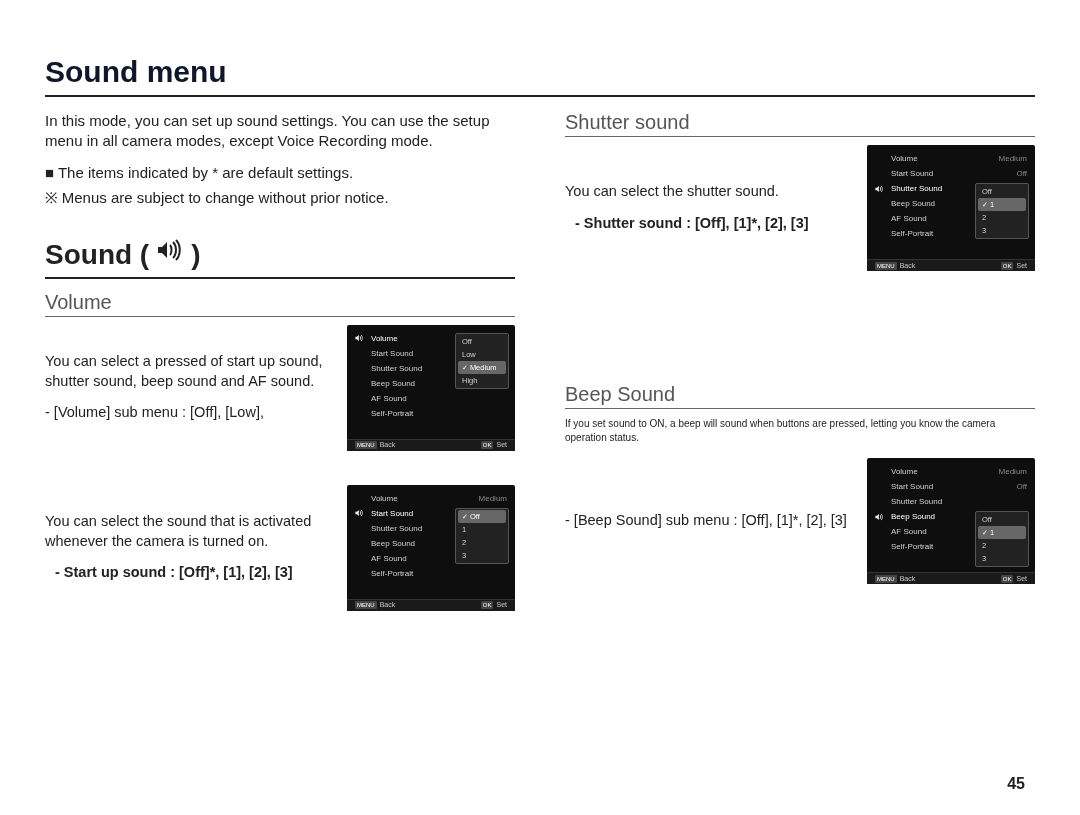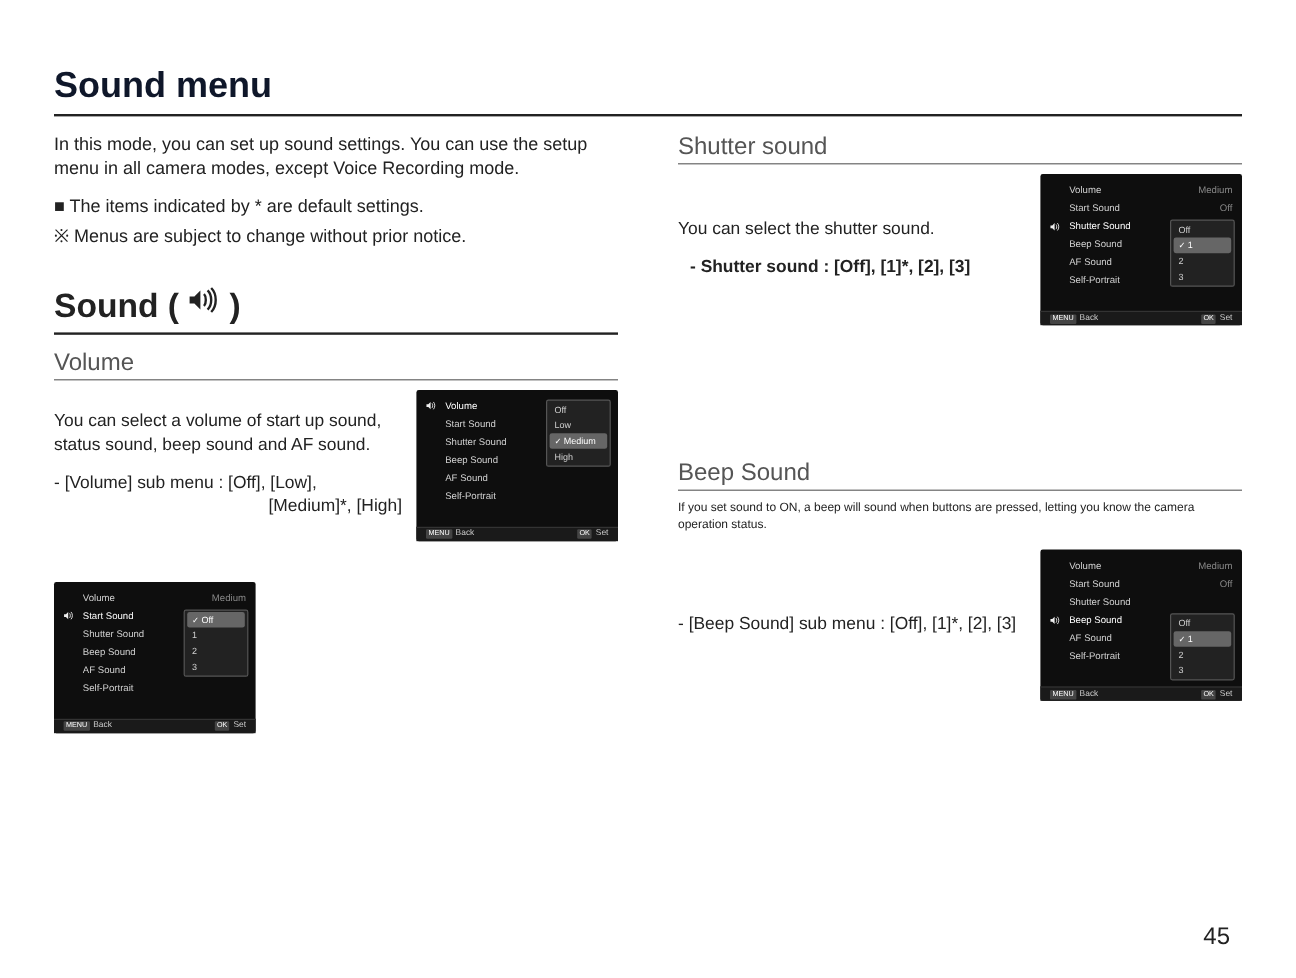--- a/index.html
+++ b/index.html
@@ -133,22 +133,22 @@
     margin-right: 3px;
     font-size: 6px;
     line-height: 8px;
   }
   .hl { color: #fff; }
 
   .page-number {
     position: absolute;
     right: 55px;
     bottom: 22px;
-    font-weight: normal;
-    font-size: 20px;
+    font-weight: bold;
+    font-size: 16px;
     margin-top: 20px;
   }
 
   .sound-glyph {
     display: inline-flex; vertical-align: middle;
   }
 </style>
 </head>
 <body>
 
@@ -170,23 +170,22 @@
           <path d="M1 8h4l5-5v16l-5-5H1z" fill="#222"></path>
           <path d="M13 6c2 2 2 8 0 10M16 3c4 4 4 12 0 16M19 1c5 5 5 15 0 20" stroke="#222" stroke-width="2" fill="none"></path>
         </svg>
       </span>
       <span> )</span>
     </h2>
 
     <div class="subhead">Volume</div>
     <div class="block">
       <div class="block-text">
-        <div>You can select a volume of start up sound, status sound, beep sound and AF sound.</div>
+        <div>You can select a pressed of start up sound, shutter sound, beep sound and AF sound.</div>
         <div class="option-line">- [Volume] sub menu : [Off], [Low],</div>
-        <div class="right-align">[Medium]*, [High]</div>
       </div>
       <div class="lcd">
           <div class="lcd-row hl">
             <span class="lcd-icon">
               <svg width="10" height="10" viewBox="0 0 26 22">
                 <path d="M1 8h4l5-5v16l-5-5H1z" fill="#eee"></path>
                 <path d="M13 6c2 2 2 8 0 10M16 3c4 4 4 12 0 16" stroke="#eee" stroke-width="2" fill="none"></path>
               </svg>
             </span>
             <span class="lcd-label">Volume</span>
@@ -224,20 +223,24 @@
             <div class="">High</div>
           </div>
           <div class="lcd-footer">
             <span><span class="key">MENU</span>Back</span>
             <span><span class="key">OK</span>Set</span>
           </div>
         </div>
     </div>
 
     <div class="block">
+      <div class="block-text">
+        <div>You can select the sound that is activated whenever the camera is turned on.</div>
+        <div class="option-line indent">- Start up sound : [Off]*, [1], [2], [3]</div>
+      </div>
       <div class="lcd">
           <div class="lcd-row ">
             <span class="lcd-icon"></span>
             <span class="lcd-label">Volume</span>
             <span class="lcd-value">Medium</span>
           </div>
           <div class="lcd-row hl">
             <span class="lcd-icon">
               <svg width="10" height="10" viewBox="0 0 26 22">
                 <path d="M1 8h4l5-5v16l-5-5H1z" fill="#eee"></path>

